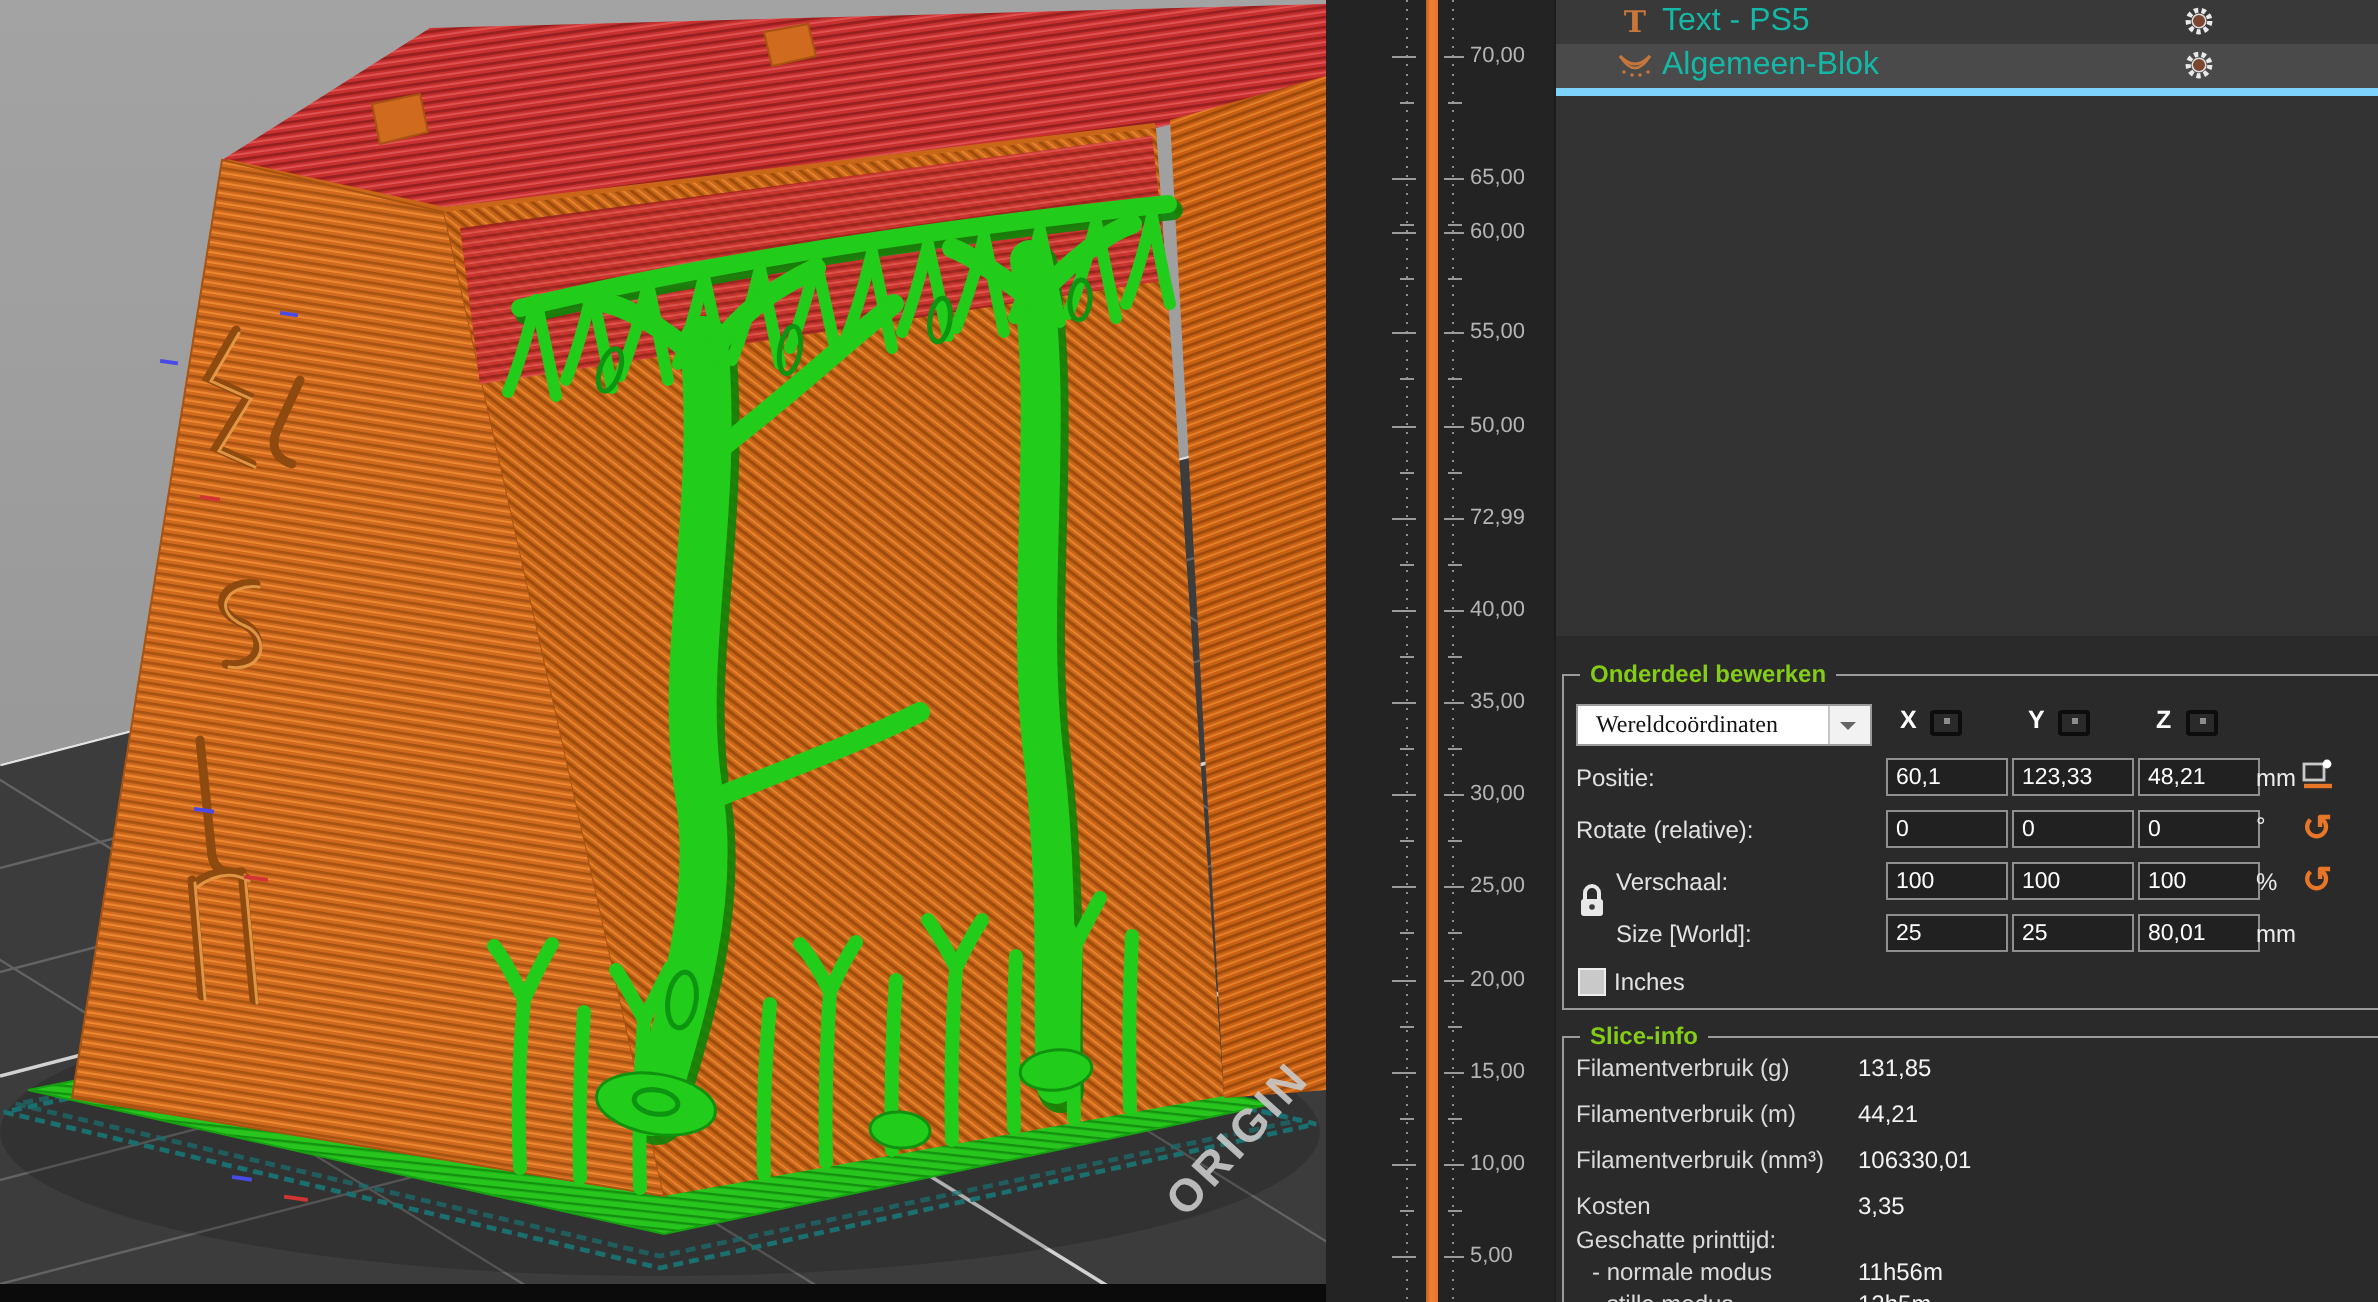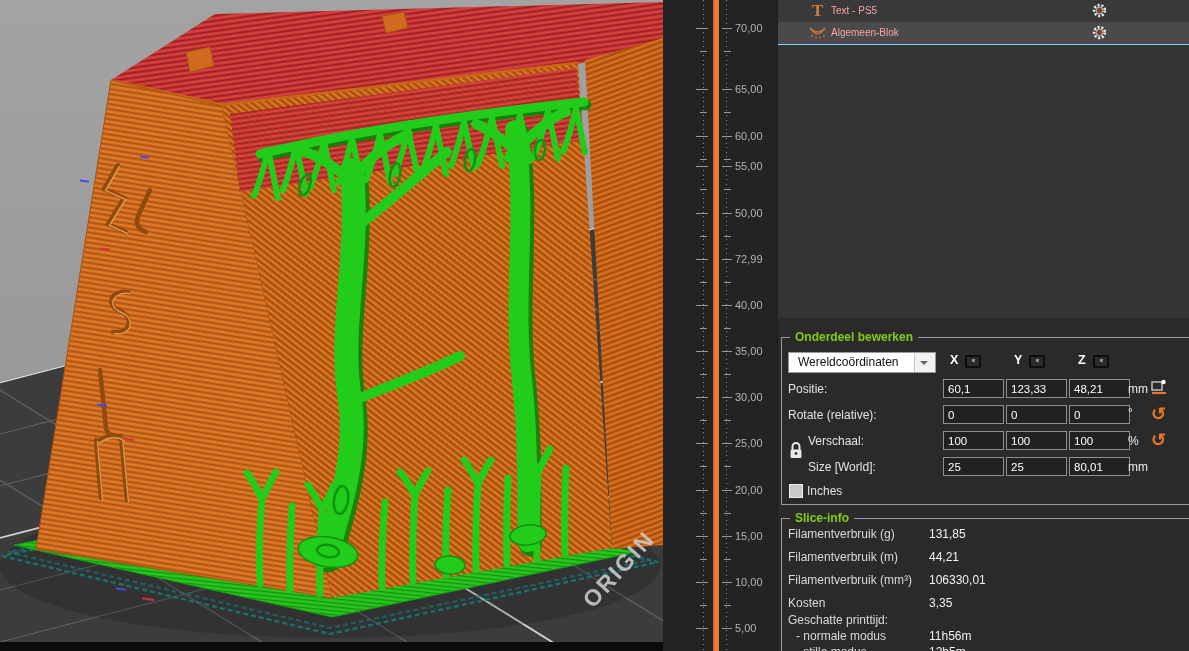--- a/index.html
+++ b/index.html
@@ -26,35 +26,35 @@
   .tick.tlm{left:37px;width:7px;top:30px;}
   .tick.tr{left:59px;width:10px;top:7px;}
   .tick.trm{left:61px;width:7px;top:30px;}
   .ruler-label{position:absolute;left:72px;top:1px;font-size:11px;color:#b4b4b4;}
 
   
   .side{position:absolute;left:777px;top:0;width:412px;height:651px;background:#2a2a2a;
         border-left:1px solid #1d1d1d;box-sizing:border-box;}
   .list-area{position:absolute;left:0;top:0;width:412px;height:318px;background:#333333;}
   .obj-row{position:relative;height:22px;background:#393939;}
-  .obj-row.selected{background:#4a4a4a;border-bottom:1px solid #7dd3fc;}
+  .obj-row.selected{background:#4a4a4a;border-bottom:4px solid #7dd3fc;}
   .obj-ic{position:absolute;left:31px;top:3px;width:17px;height:16px;color:#c8763a;
           font-family:"DejaVu Serif",serif;font-weight:bold;font-size:15px;line-height:16px;text-align:center;}
-  .obj-label{position:absolute;left:53px;top:0;line-height:22px;font-size:10px;color:#fca5a5;}
+  .obj-label{position:absolute;left:53px;top:0;line-height:22px;font-size:16px;color:#14b8a6;}
   .gear{position:absolute;left:314px;top:3px;width:15px;height:15px;cursor:pointer;}
 
   
   .groupbox{position:absolute;left:3px;border:1px solid #9b9b9b;box-sizing:border-box;}
   .gb-part{top:337px;width:420px;height:168px;}
   .gb-slice{top:518px;width:420px;height:160px;border-bottom:none;}
   .group-title{position:absolute;top:-8px;left:8px;background:#2a2a2a;padding:0 5px;
                font-weight:bold;font-size:12px;color:#84cc16;white-space:nowrap;}
 
   .combo{position:absolute;left:6px;top:14px;width:148px;height:21px;background:#ffffff;
-         border:1px solid #9a9a9a;box-sizing:border-box;cursor:pointer;}
+         border:1px solid #9a9a9a;box-sizing:border-box;cursor:pointer;font-family:Liberation Serif, serif;}
   .combo-text{position:absolute;left:9px;top:0;line-height:19px;font-size:12px;color:#111;}
   .combo-arrow{position:absolute;right:0;top:0;width:20px;height:100%;border-left:1px solid #c4c4c4;background:#f2f2f2;}
   .combo-arrow i{position:absolute;left:5px;top:8px;width:0;height:0;border:4px solid transparent;border-top-color:#666;}
 
   .axis-h{position:absolute;top:15px;font-weight:bold;font-size:12.5px;color:#fff;}
   .axis-ic{position:absolute;top:17px;width:12px;height:9px;border:2px solid #0d0d0d;border-radius:2px;cursor:pointer;}
   .axis-ic i{display:block;width:3px;height:3px;background:#8d8d8d;margin:2px auto 0;}
 
   .pe-label{position:absolute;font-size:12px;color:#e2e2e2;white-space:nowrap;}
   .pe-input{position:absolute;width:53px;height:17px;background:#212121;border:1px solid #8f8f8f;
@@ -264,21 +264,21 @@
         <span class="tick trm"></span>
         <span class="ruler-label">70,00</span>
       </div>
       <div class="ruler-row" style="top: 67.15px; margin-top: 15px;">
         <span class="tick tl"></span>
         <span class="tick tlm"></span>
         <span class="tick tr"></span>
         <span class="tick trm"></span>
         <span class="ruler-label">65,00</span>
       </div>
-      <div class="ruler-row" style="top: 129px;">
+      <div class="ruler-row" style="top: 109px;">
         <span class="tick tl"></span>
         <span class="tick tlm"></span>
         <span class="tick tr"></span>
         <span class="tick trm"></span>
         <span class="ruler-label">60,00</span>
       </div>
       <div class="ruler-row" style="top: 159.45px;">
         <span class="tick tl"></span>
         <span class="tick tlm"></span>
         <span class="tick tr"></span>

